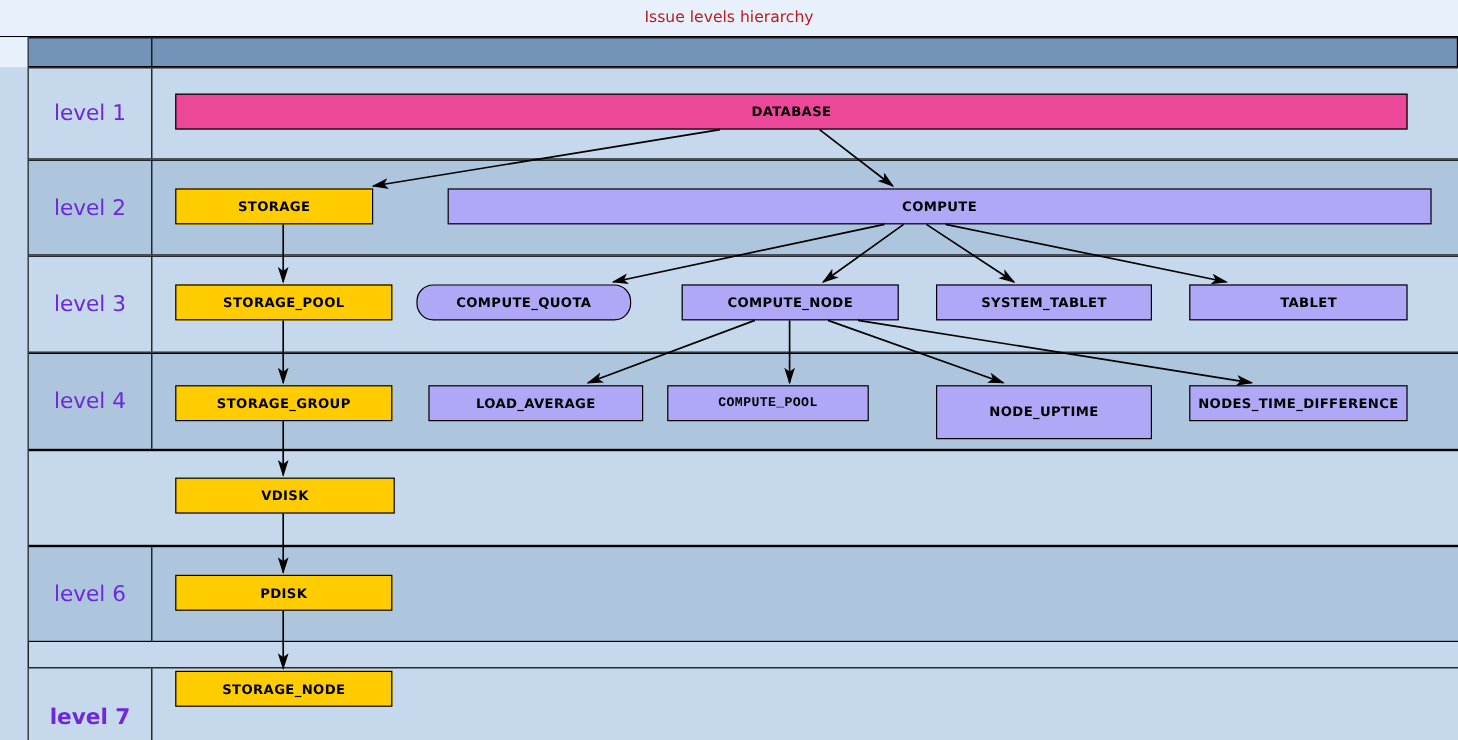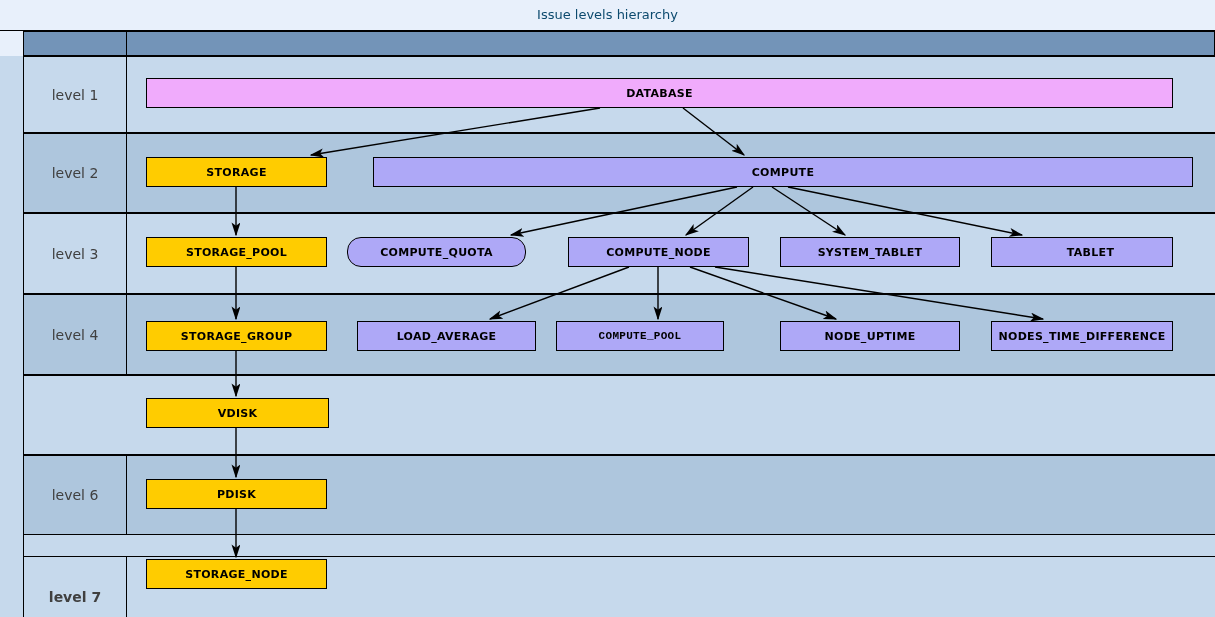--- a/index.html
+++ b/index.html
@@ -3,47 +3,47 @@
 <meta charset="utf-8">
 <style>
   html,body{margin:0;padding:0;background:#ffffff;}
   body{font-family:"DejaVu Sans","Liberation Sans",sans-serif;}
   #canvas{position:relative;width:1215px;height:617px;overflow:hidden;background:#c6d9ec;}
 
   
   .title-bar{position:absolute;left:0;top:0;width:1215px;height:31px;
              background:#e8f0fb;border-bottom:1px solid #000;box-sizing:border-box;}
   .title-text{position:absolute;left:0;top:0;width:1215px;height:30px;
-              line-height:30px;text-align:center;font-size:13px;color:#0c4a6e;}
+              line-height:30px;text-align:center;font-size:13px;color:#b91c1c;}
 
   .leftstrip{position:absolute;left:0;top:31px;width:24px;height:586px;
              background:#e8f0fb;border-right:1px solid #000;box-sizing:border-box;}
   .leftstrip-fill{position:absolute;left:0;top:56px;width:24px;height:561px;
              background:#c6d9ec;border-right:1px solid #000;box-sizing:border-box;}
 
   .header-row{position:absolute;left:24px;top:31px;width:1191px;height:25px;
               background:#7394b8;border:1px solid #000;border-left:none;box-sizing:border-box;}
   .header-div{position:absolute;left:102px;top:0;width:1px;height:25px;background:#000;}
 
   .row{position:absolute;left:24px;width:1191px;border-bottom:1px solid #000;
        border-top:1px solid #000;box-sizing:border-box;}
   .row.light{background:#c6d9ec;}
   .row.dark{background:#aec6dd;}
   .row-label{position:absolute;left:0;top:0;width:103px;height:100%;
              border-right:1px solid #000;box-sizing:border-box;
              display:flex;align-items:center;justify-content:center;
-             font-size:14px;color:#404040;}
+             font-size:18px;color:#6d28d9;}
   .row-body{position:absolute;left:103px;top:0;right:0;height:100%;}
 
   
   .node{position:absolute;border:1px solid #000;box-sizing:border-box;
         display:flex;align-items:center;justify-content:center;
         font-size:11px;font-weight:bold;letter-spacing:.3px;color:#000;
         text-align:center;white-space:nowrap;}
-  .n-green{background:#f0abfc;}
+  .n-green{background:#ec4899;}
   .n-yellow{background:#ffcc00;}
   .n-purple{background:#aea8f7;}
 
   
   #edges{position:absolute;left:0;top:0;width:1215px;height:617px;pointer-events:none;}
 </style>
 </head>
 <body>
 
 <div id="canvas">
@@ -83,31 +83,31 @@
         <div class="row-label">level 6</div>
         <div class="row-body"></div>
       </div>
       <div class="row light" style="top: 556px; height: 82px; font-weight: bold;">
         <div class="row-label">level 7</div>
         <div class="row-body"></div>
       </div>
     </div>
   <div id="nodes">
       <div class="node n-green" style="left: 146px; top: 78px; width: 1027px; height: 30px;">DATABASE</div>
-      <div class="node n-yellow" style="left: 146px; top: 157px; width: 181px; height: 30px; text-align: center;">STORAGE</div>
+      <div class="node n-yellow" style="left: 146px; top: 157px; width: 165px; height: 30px; text-align: center;">STORAGE</div>
       <div class="node n-purple" style="left: 353px; top: 157px; width: 820px; height: 30px; margin-left: 20px;">COMPUTE</div>
       <div class="node n-yellow" style="left: 146px; top: 237px; width: 181px; height: 30px;">STORAGE_POOL</div>
       <div class="node n-purple" style="left: 347px; top: 237px; width: 179px; height: 30px; border-radius: 14px;">COMPUTE_QUOTA</div>
       <div class="node n-purple" style="left: 568px; top: 237px; width: 181px; height: 30px;">COMPUTE_NODE</div>
       <div class="node n-purple" style="left: 780px; top: 237px; width: 180px; height: 30px;">SYSTEM_TABLET</div>
       <div class="node n-purple" style="left: 991px; top: 237px; width: 182px; height: 30px; padding-left: 17px;">TABLET</div>
       <div class="node n-yellow" style="left: 146px; top: 321px; width: 181px; height: 30px;">STORAGE_GROUP</div>
       <div class="node n-purple" style="left: 357px; top: 321px; width: 179px; height: 30px;">LOAD_AVERAGE</div>
       <div class="node n-purple" style="left: 556px; top: 321px; width: 168px; height: 30px; font-family: Liberation Mono, monospace;">COMPUTE_POOL</div>
-      <div class="node n-purple" style="left: 780px; top: 321px; width: 180px; height: 30px;">NODE_UPTIME</div>
+      <div class="node n-purple" style="left: 780px; top: 321px; width: 180px; height: 45px;">NODE_UPTIME</div>
       <div class="node n-purple" style="left: 991px; top: 321px; width: 182px; height: 30px;">NODES_TIME_DIFFERENCE</div>
       <div class="node n-yellow" style="left: 146px; top: 398px; width: 183px; height: 30px;">VDISK</div>
       <div class="node n-yellow" style="left: 146px; top: 479px; width: 181px; height: 30px;">PDISK</div>
       <div class="node n-yellow" style="left: 146px; top: 559px; width: 181px; height: 30px;">STORAGE_NODE</div>
     </div>
   <svg id="edges" viewBox="0 0 1215 617">
     <defs>
       <marker id="ah" markerWidth="10" markerHeight="10" refX="9" refY="3.2" orient="auto" markerUnits="strokeWidth">
         <path d="M0,0 L10,3.2 L0,6.4 L2.4,3.2 z" fill="#000"></path>
       </marker>

